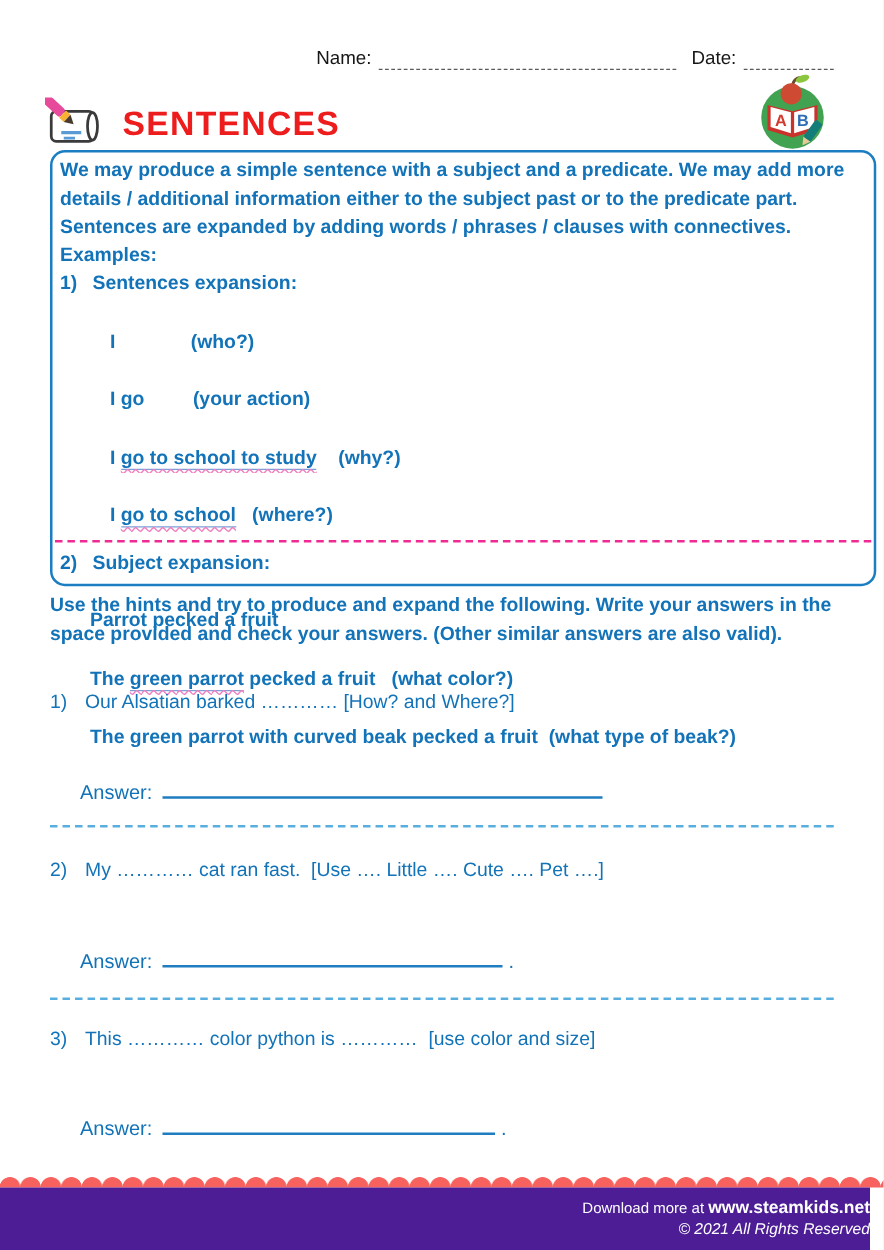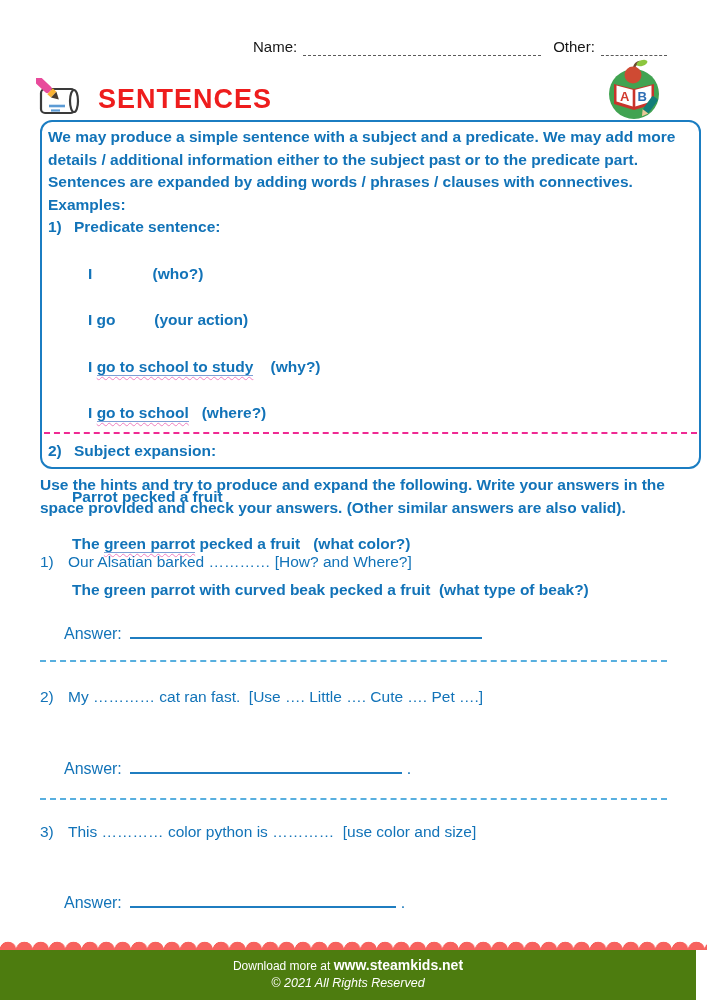--- a/index.html
+++ b/index.html
@@ -50,36 +50,36 @@
   .a1{top:622px;} .a2{top:757px;} .a3{top:891px;}
   .ans-line{display:inline-block;height:15px;border-bottom:2px solid #1f7dc0;
     vertical-align:baseline;margin-left:4px;}
   .w1{width:352px;} .w2{width:272px;} .w3{width:266px;}
   .dashed-sep{position:absolute;left:40px;width:627px;border-top:2px dashed #58afdf;}
   .sep1{top:660px;} .sep2{top:798px;}
   
   .footer-scallops{position:absolute;left:0;right:0;bottom:50px;height:10px;
     background-image:radial-gradient(circle at 8px 10px,#f7625e 8px,rgba(0,0,0,0) 8.6px);
     background-size:16.4px 20px;background-repeat:repeat-x;}
-  .footer{position:absolute;left:0;right:11px;bottom:0;height:50px;background:#4d7c0f;
-    color:#fff;text-align:center;padding-top:7px;box-sizing:border-box;}
+  .footer{position:absolute;left:0;right:11px;bottom:0;height:50px;background:#4c1d95;
+    color:#fff;text-align:right;padding-top:7px;box-sizing:border-box;}
   .footer-line1{font-size:12px;}
   .footer-url{font-weight:bold;font-size:14px;}
   .footer-line2{font-size:12.5px;font-style:italic;margin-top:3px;}
 </style>
 </head>
 <body>
 
 <div class="page">
 
 
   <div class="name-date-row">
     <span class="nd-label">Name:</span>
     <span class="nd-line nd-line-name"></span>
-    <span class="nd-label">Other:</span>
+    <span class="nd-label">Date:</span>
     <span class="nd-line nd-line-date"></span>
   </div>
 
   <div class="title-row">
     <svg width="46" height="42" viewBox="0 0 46 42">
       <path d="M9 11 h26 a4 4 0 0 1 4 4 v16 a4 4 0 0 1 -4 4 H9 a4 4 0 0 1 -4 -4 V15 a4 4 0 0 1 4 -4 z" fill="#ffffff" stroke="#3a3a3a" stroke-width="2.2"></path>
       <ellipse cx="38" cy="23" rx="4" ry="11" fill="#ffffff" stroke="#3a3a3a" stroke-width="2.2"></ellipse>
       <line x1="13" y1="28" x2="29" y2="28" stroke="#5b9bd5" stroke-width="2.6"></line>
       <line x1="15" y1="32.5" x2="24" y2="32.5" stroke="#5b9bd5" stroke-width="2.2"></line>
       <g transform="rotate(-47 17 16)">
@@ -106,21 +106,21 @@
       <polygon points="42,57 49,57 45.5,63" fill="#e8c79a"></polygon>
     </g>
   </svg>
 
   <div class="info-box">
     <p class="box-par">We may produce a simple sentence with a subject and a predicate. We may add more details / additional information either to the subject past or to the predicate part. Sentences are expanded by adding words / phrases / clauses with connectives.</p>
     <div>Examples:</div>
 
     <div class="ex-heading">
       <span class="num">1)</span>
-      <span>Predicate sentence:</span>
+      <span>Sentences expansion:</span>
     </div>
     <div class="ex-line pred"><span>I</span><span class="uline"></span><span>              (who?)</span></div>
     <div class="ex-line pred"><span>I go</span><span class="uline"></span><span>         (your action)</span></div>
     <div class="ex-line pred"><span>I </span><span class="uline">go to school to study</span><span>    (why?)</span></div>
     <div class="ex-line pred"><span>I </span><span class="uline">go to school</span><span>   (where?)</span></div>
 
     <div class="pink-divider"></div>
 
     <div class="ex-heading">
       <span class="num">2)</span>

